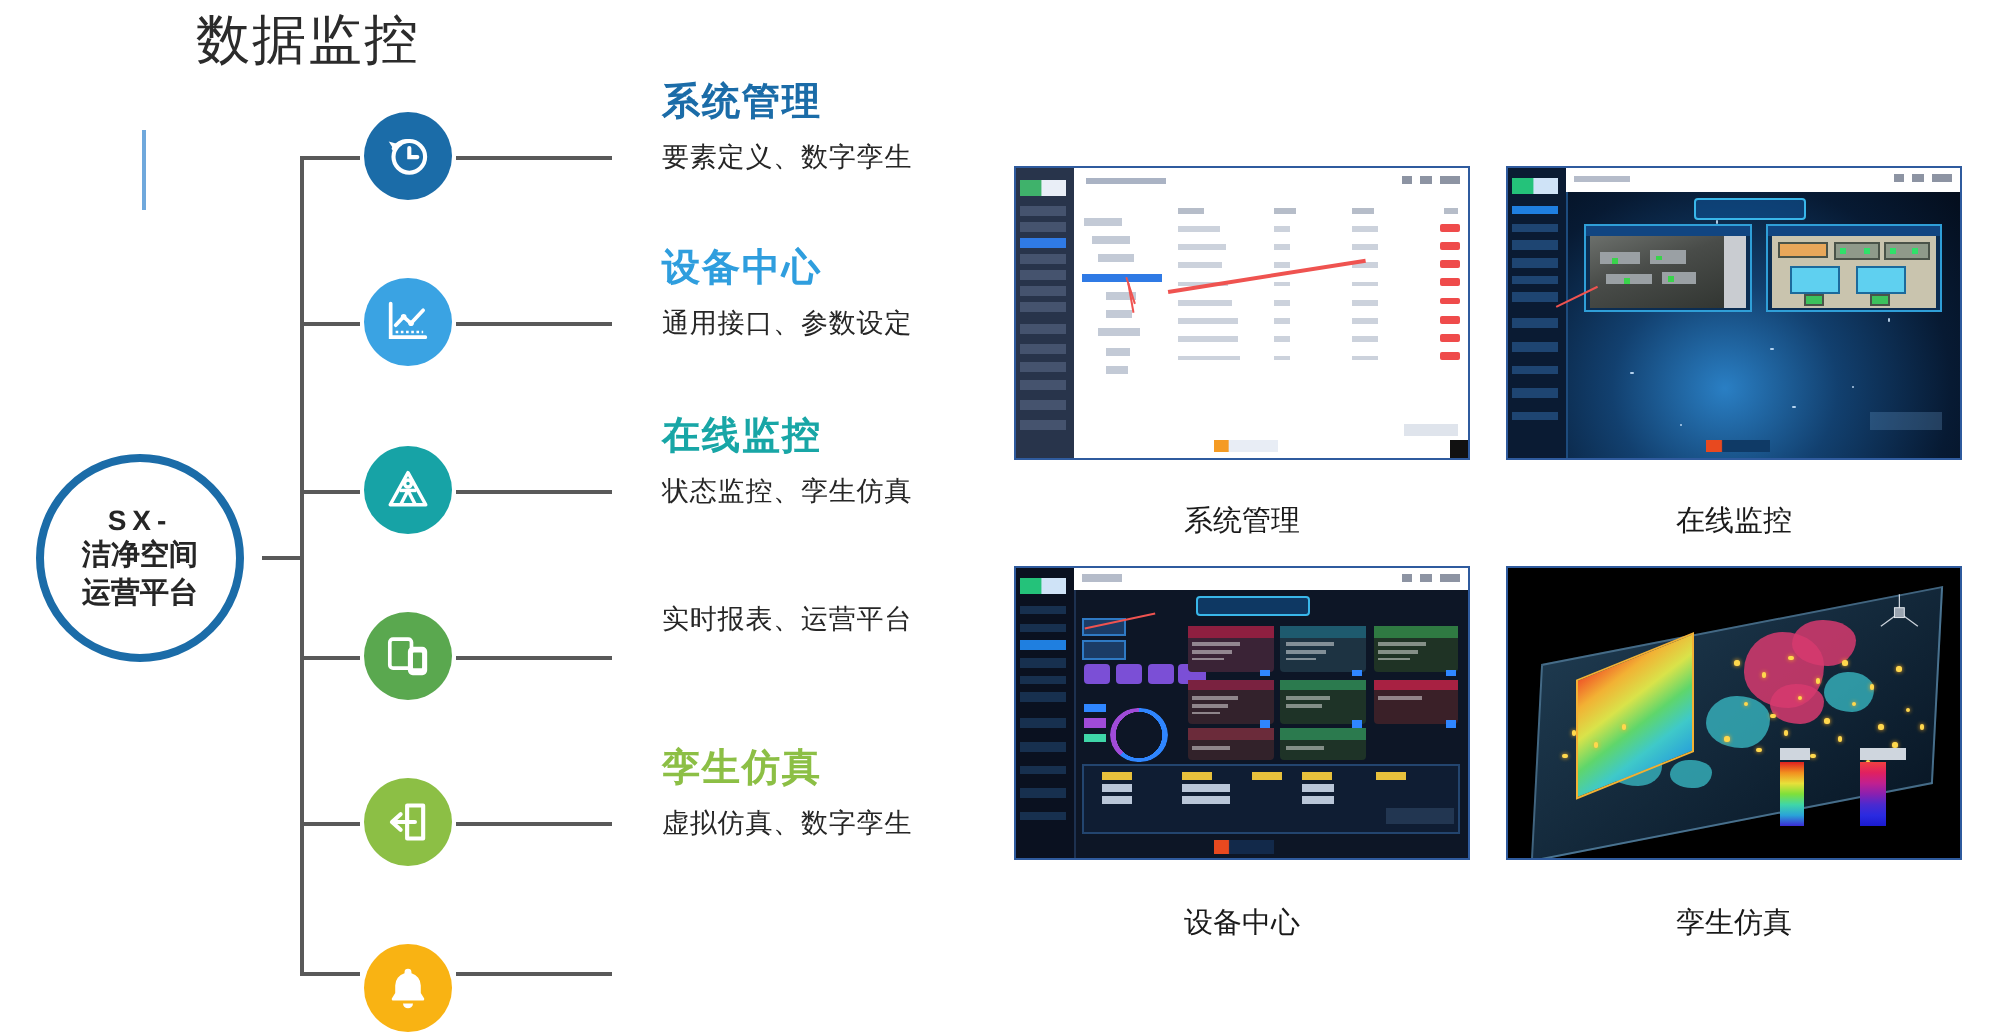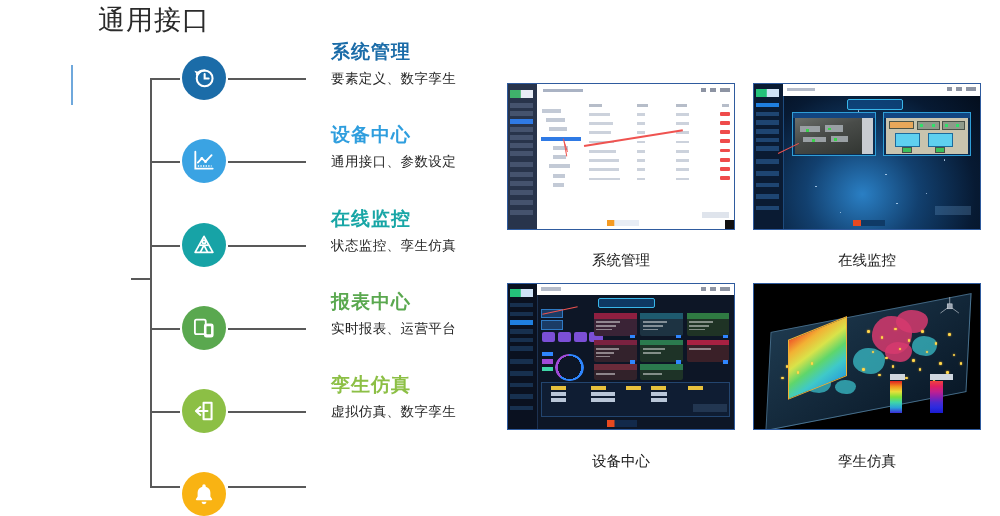--- a/index.html
+++ b/index.html
@@ -181,23 +181,28 @@
   .s4 .legend{position:absolute;height:22%;width:5.5%;}
   .s4 .lg-a{background:linear-gradient(to top,#3b2bd6,#2aa3d8,#3fd6a8,#7fe03a,#e8e03a,#f2901f,#e02020);}
   .s4 .lg-b{background:linear-gradient(to top,#1a1ad0,#2a2ae0,#4a2ad0,#8a20b0,#c02090,#e02060,#f04040);}
   .s4 .lg-t{position:absolute;height:4%;background:#cfd6de;}
 </style>
 </head>
 <body>
 
 <div id="root">
 
-  <div class="page-title">通用接口</div>
+  <div class="page-title">数据监控</div>
   <div class="accent-bar"></div>
 
+  <div class="hub">
+    <div class="hub-line l1">SX-</div>
+    <div class="hub-line">洁净空间</div>
+    <div class="hub-line">运营平台</div>
+  </div>
 
   <div class="trunk"></div>
   <div class="hub-stem"></div>
 
   <div class="branch" style="top:78px"></div>
   <div class="branch" style="top:161px"></div>
   <div class="branch" style="top:245px"></div>
   <div class="branch" style="top:328px"></div>
   <div class="branch" style="top:411px"></div>
   <div class="branch" style="top:486px"></div>
@@ -266,21 +271,20 @@
   </div>
   <div class="feat" style="top:125px">
     <div class="feat-title" style="color:#2f9ede">设备中心</div>
     <div class="feat-sub">通用接口、参数设定</div>
   </div>
   <div class="feat" style="top:209px">
     <div class="feat-title" style="color:#18a6a6">在线监控</div>
     <div class="feat-sub">状态监控、孪生仿真</div>
   </div>
   <div class="feat" style="top:292px">
-    <div class="feat-title" style="color:#5aa84f">报表中心</div>
     <div class="feat-sub">实时报表、运营平台</div>
   </div>
   <div class="feat" style="top:375px">
     <div class="feat-title" style="color:#8cbf45">孪生仿真</div>
     <div class="feat-sub">虚拟仿真、数字孪生</div>
   </div>
 
   <div class="shot s1" style="left:507px;top:83px;width:228px;height:147px">
     <div class="sb">
       <div class="sb-logo"></div>

